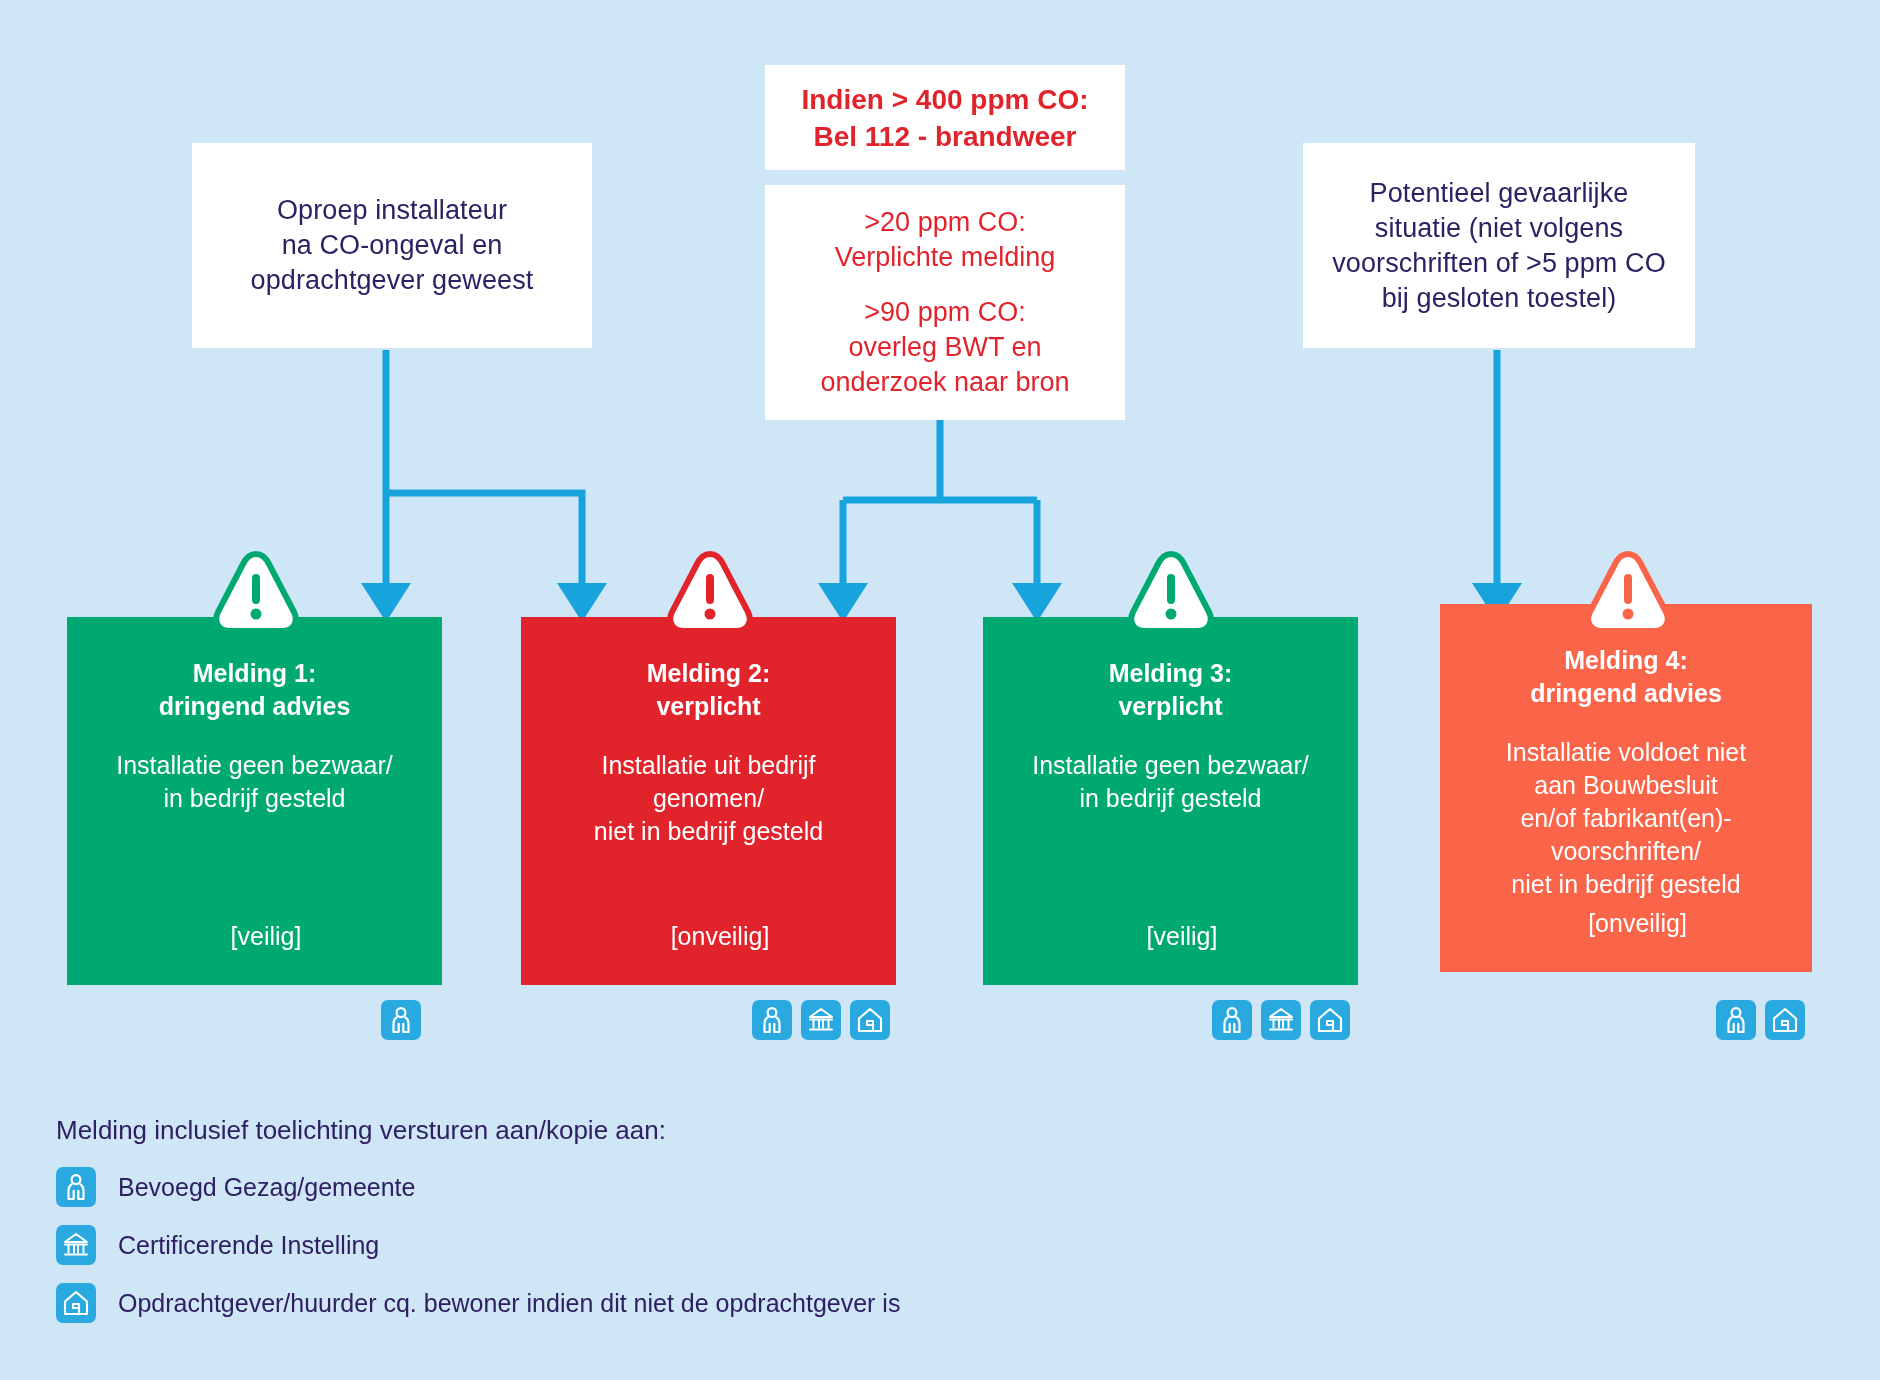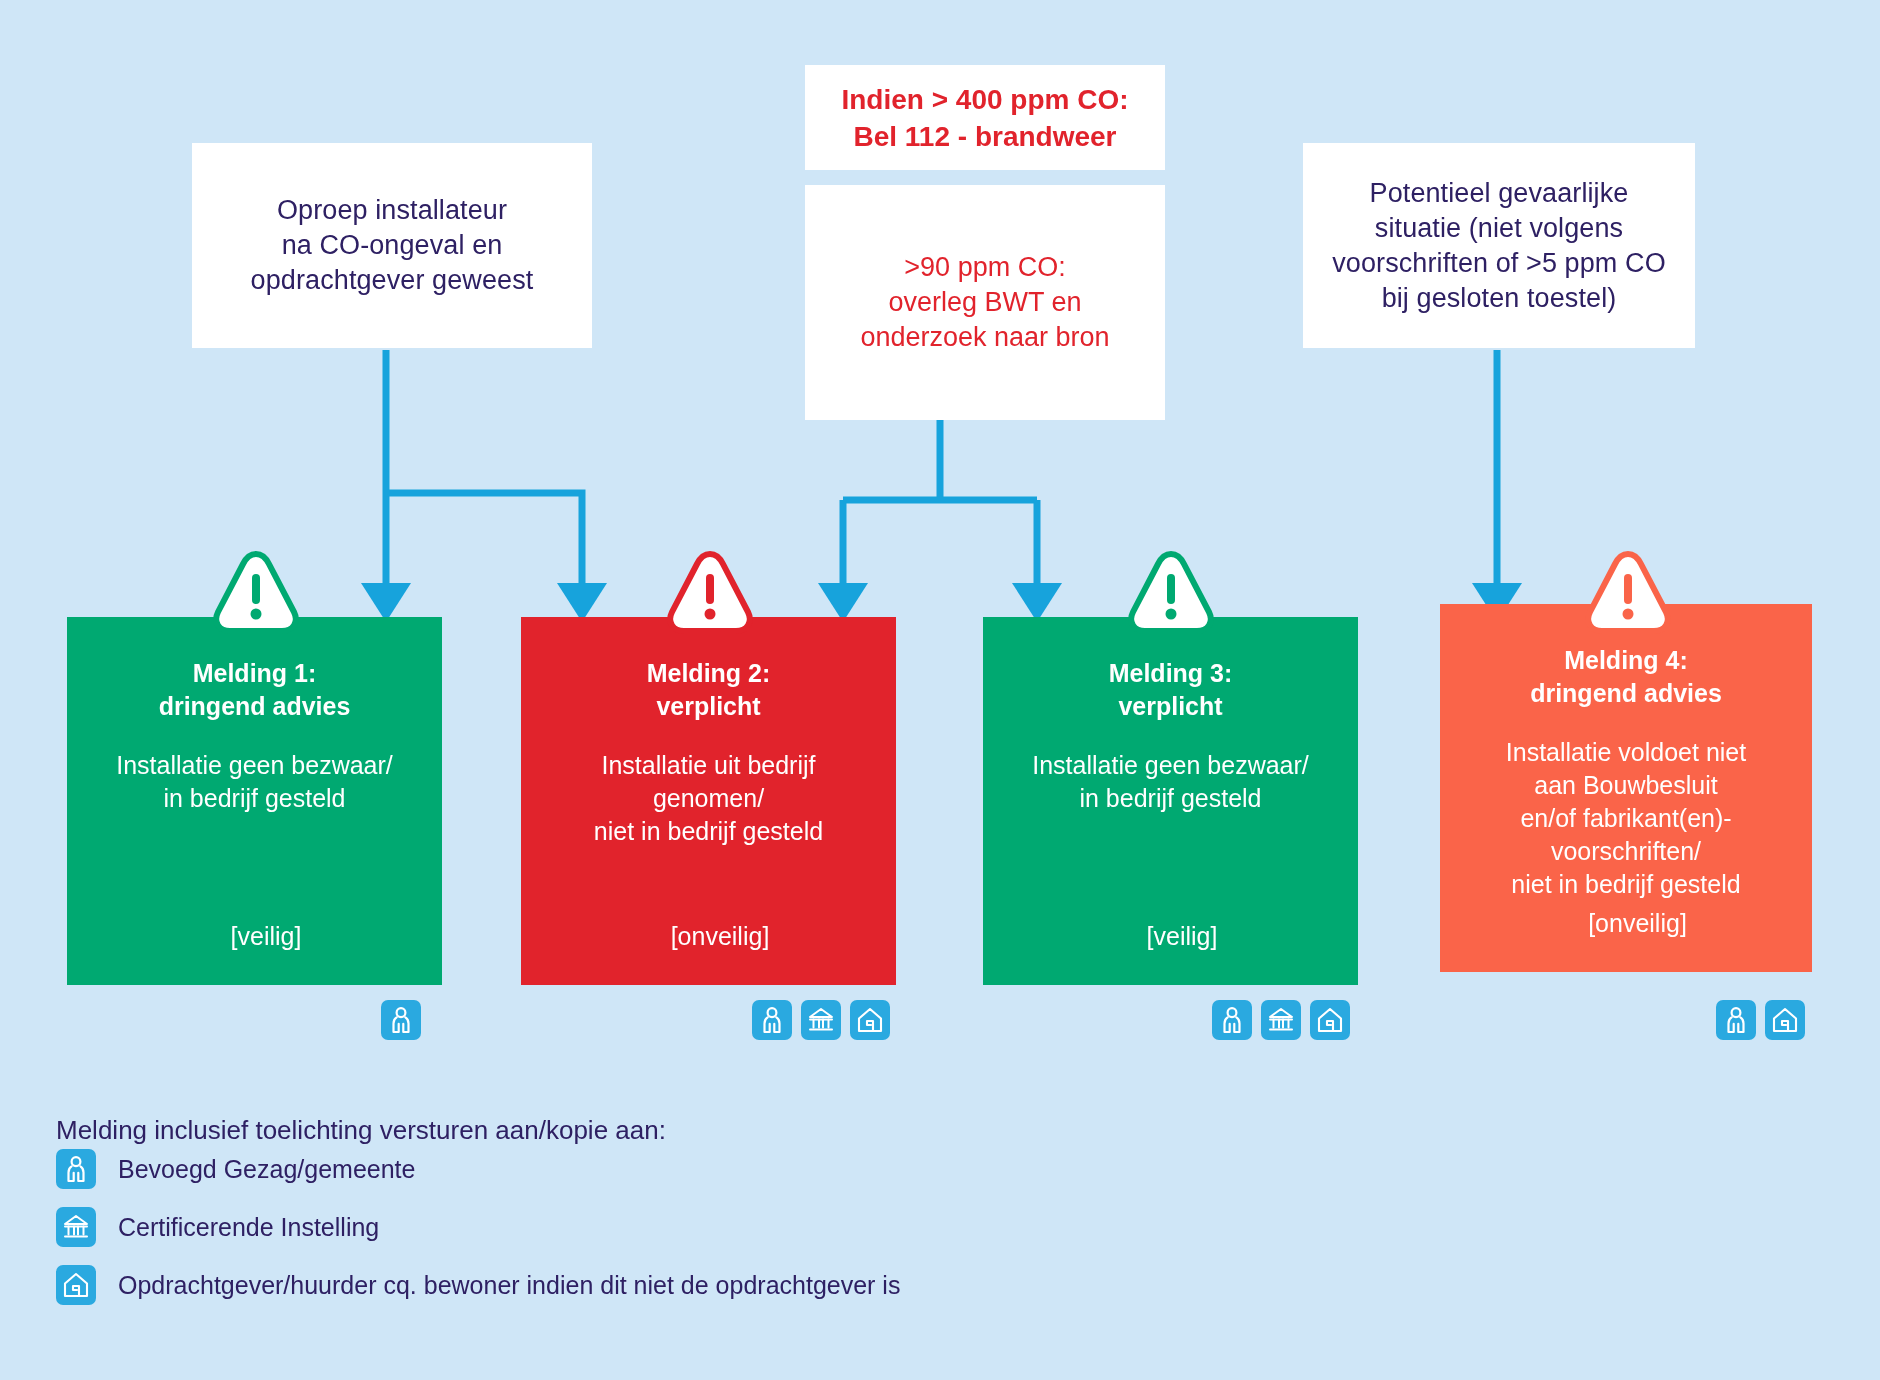--- a/index.html
+++ b/index.html
@@ -24,21 +24,21 @@
     align-items:center;
     justify-content:center;
     text-align:center;
     box-sizing:border-box;
   }
   .infobox .line{ display:block; }
 
   .navy{ color:#2e2063; }
   .navy .line{ font-size:27px; line-height:35px; font-weight:400; letter-spacing:.1px;}
 
-  .redtxt{ color:#e1232c;margin-left:40px; }
+  .redtxt{ color:#e1232c; }
   .redtxt .line{ font-size:27px; line-height:35px; }
   .redbold .line{ font-size:28px; line-height:37px; font-weight:700; }
 
   .para{ margin:0; }
   .para + .para{ margin-top:20px; }
 
   
   .card{
     position:absolute;
     box-sizing:border-box;
@@ -94,20 +94,21 @@
 
   
   #legend{
     position:absolute;
     left:56px; top:1115px;
     color:#2e2063;
   }
   #legend .lead{
     font-size:26px;
     line-height:30px;
+    margin-bottom:18px;
   }
   .legrow{
     display:flex;align-items:center;
     gap:22px;
     margin-bottom:10px;
     height:48px;
   }
   .legrow .sqicon{width:40px;height:40px;}
   .legrow .lbl{font-size:25px;line-height:28px;}
 </style>
@@ -148,20 +149,24 @@
   </div>
 
   <div class="infobox redtxt redbold" style="left:765px;top:65px;width:360px;height:105px;">
     <div class="para">
       <span class="line">Indien &gt; 400 ppm CO:</span>
       <span class="line">Bel 112 - brandweer</span>
     </div>
   </div>
 
   <div class="infobox redtxt" style="left:765px;top:185px;width:360px;height:235px;">
+    <div class="para">
+      <span class="line">&gt;20 ppm CO:</span>
+      <span class="line">Verplichte melding</span>
+    </div>
     <div class="para">
       <span class="line">&gt;90 ppm CO:</span>
       <span class="line">overleg BWT en</span>
       <span class="line">onderzoek naar bron</span>
     </div>
   </div>
 
   <div class="infobox navy" style="left:1303px;top:143px;width:392px;height:205px;">
     <div class="para">
       <span class="line">Potentieel gevaarlijke</span>

